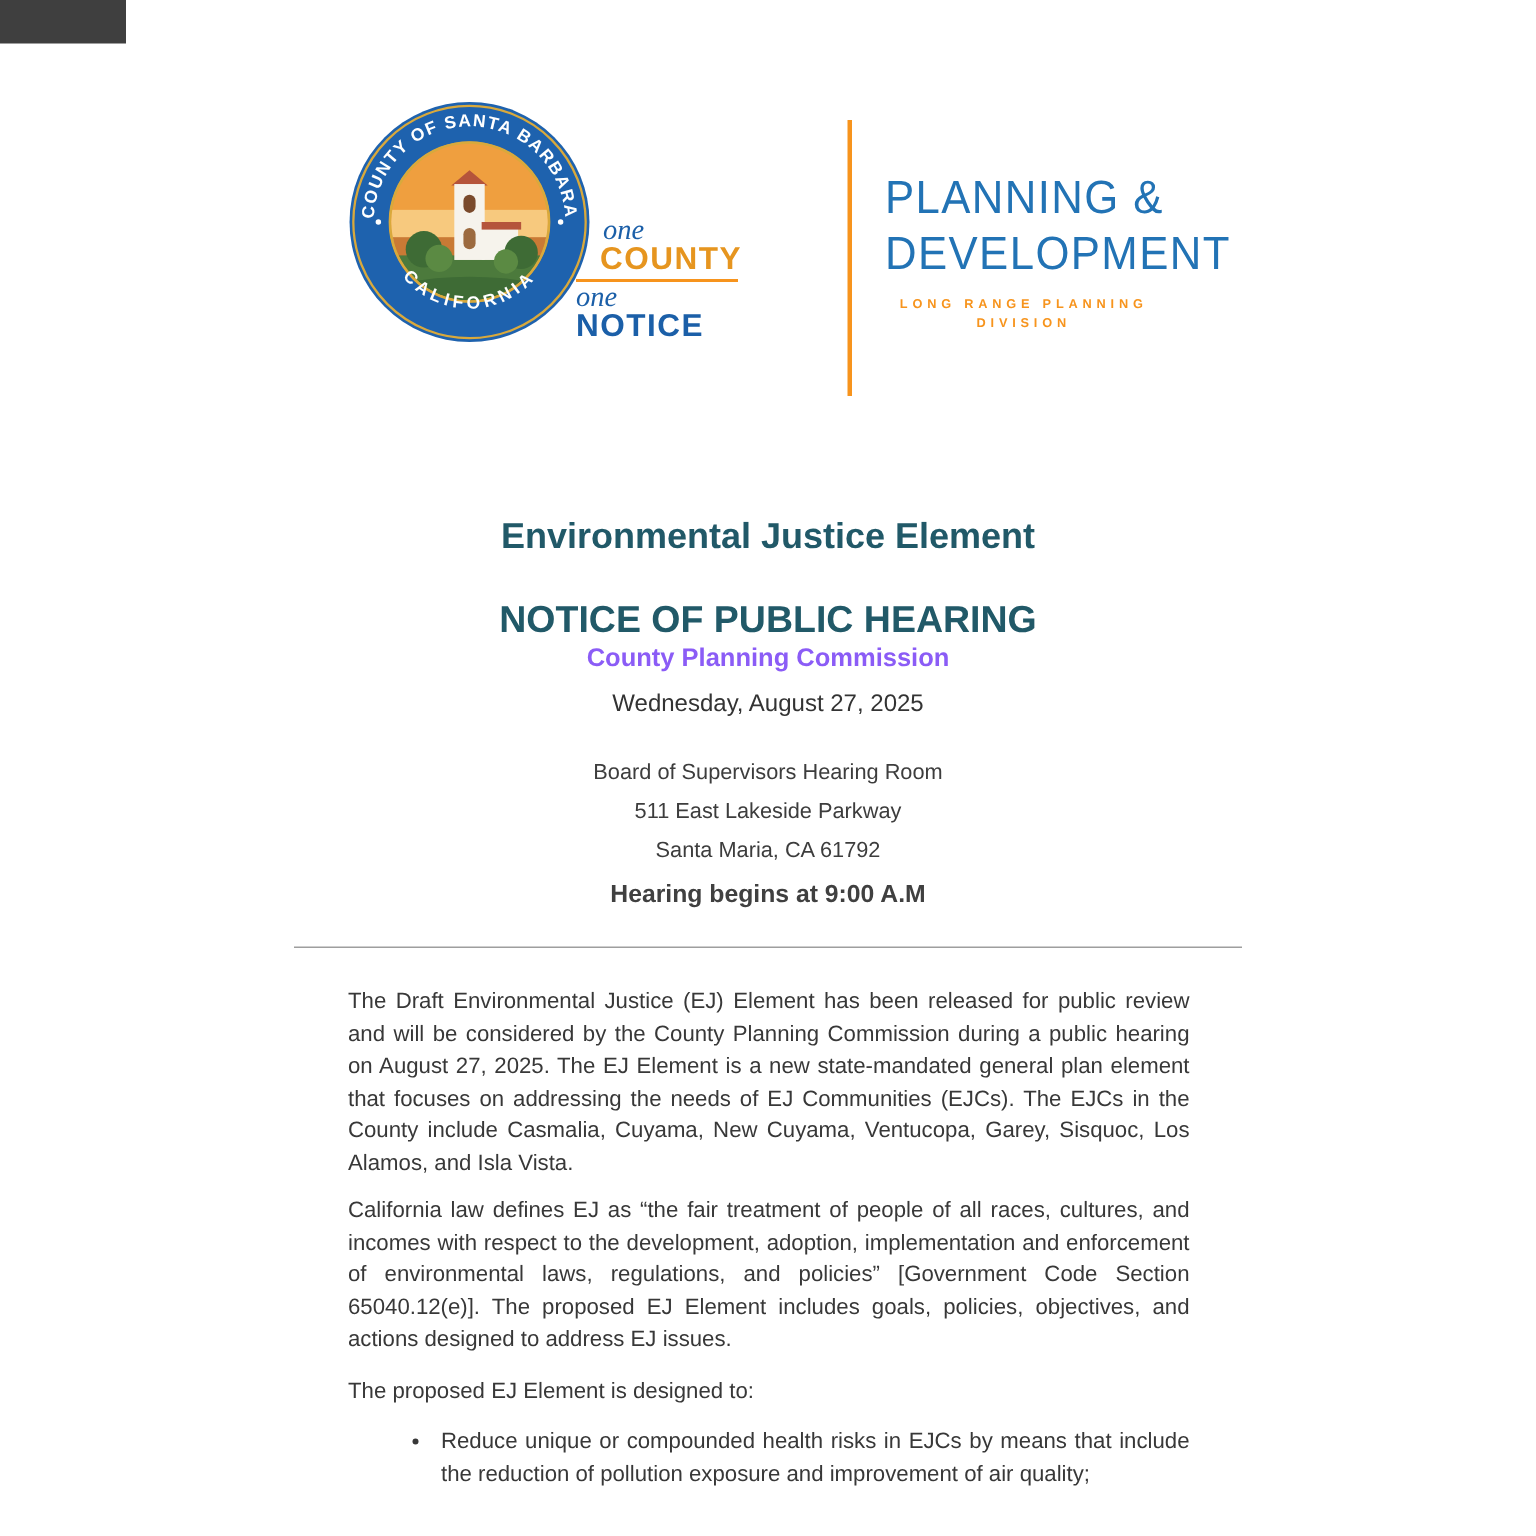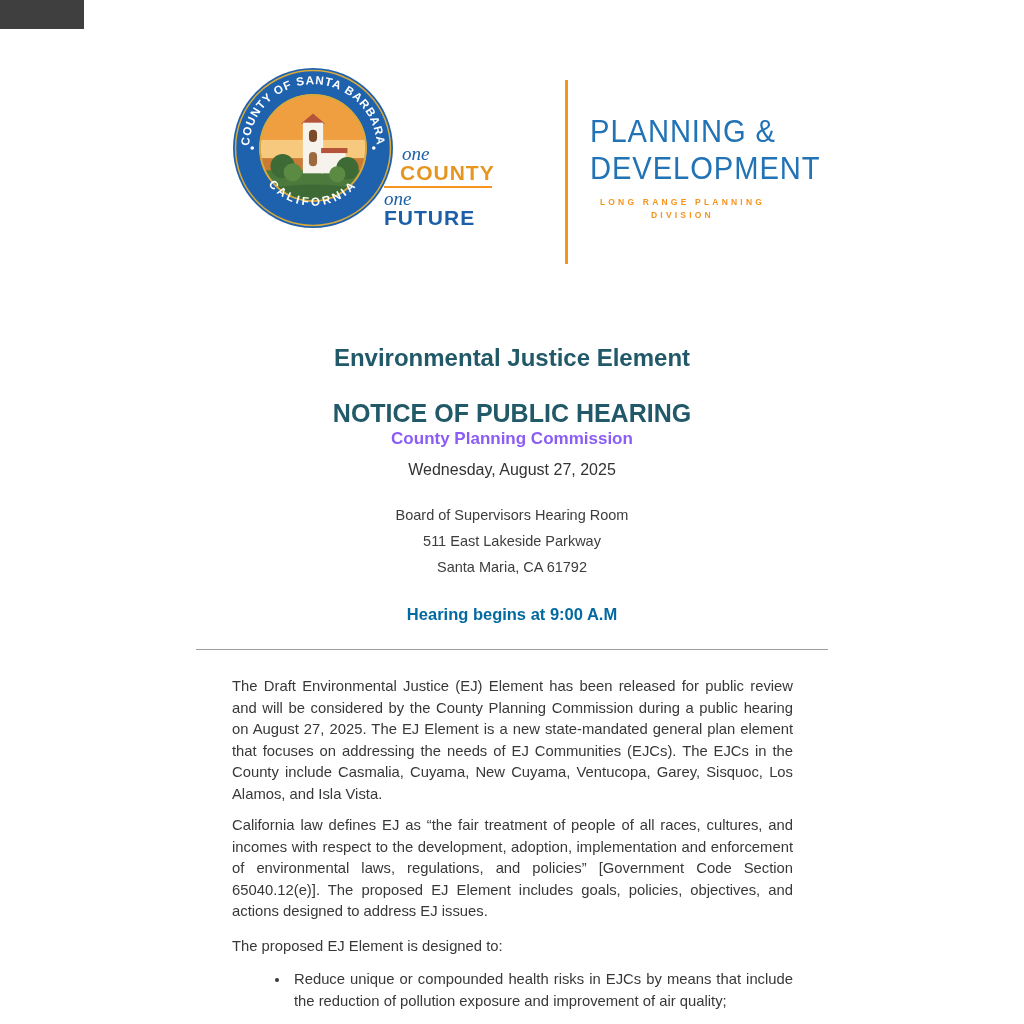--- a/index.html
+++ b/index.html
@@ -25,21 +25,21 @@
   .dept-line { font-size:31px; color:#2273b5; letter-spacing:1px; line-height:37px; white-space:nowrap; transform:scaleX(0.94); transform-origin:left; }
   .dept-sub { margin-top:9px; width:185px; text-align:center; color:#f7941d; font-size:8.5px; letter-spacing:3.2px; line-height:13px; font-weight:bold; }
 
   
   .content { padding-top:343px; text-align:center; }
   .title { font-size:24px; font-weight:bold; color:#215968; line-height:29px; }
   .subtitle { font-size:25px; font-weight:bold; color:#215968; line-height:30px; margin-top:26px; }
   .commission { font-size:17px; font-weight:bold; color:#8b5cf6; line-height:21px; }
   .date { font-size:16px; font-weight:normal; color:#333333; line-height:20px; margin-top:11px; }
   .loc { margin-top:22px; font-size:14.5px; color:#3d3d3d; line-height:26px; }
-  .time { margin-top:24px; font-size:16.5px; font-weight:bold; color:#0369a1; line-height:21px; }
+  .time { margin-top:6px; font-size:16.5px; font-weight:bold; color:#404040; line-height:21px; }
   hr.sep { border:none; border-top:1px solid #9e9e9e; margin-top:24px; }
 
   
   .bodytext { margin-top:26px; padding:0 35px 0 36px; text-align:justify; font-size:14.8px; line-height:21.5px; color:#383838; }
   .bodytext p { margin:0 0 10px 0; }
   .bodytext p.leadin { margin-top:13px; margin-bottom:0; }
   .bodytext ul { margin-top:12px; padding-left:58px; }
   .bodytext li { list-style:disc outside; padding-left:4px; }
 </style>
 </head>
@@ -90,21 +90,21 @@
       <circle cx="20" cy="80" r="1.8" fill="#ffffff"></circle>
       <circle cx="140" cy="80" r="1.8" fill="#ffffff"></circle>
     </svg>
   </div>
 
   <div class="tagline">
     <span class="tl-one first">one</span>
     <span class="tl-county">COUNTY</span>
     <div class="tl-rule"></div>
     <span class="tl-one">one</span>
-    <span class="tl-future">FUTURE</span>
+    <span class="tl-future">NOTICE</span>
   </div>
 
   <div class="vline"></div>
 
   <div class="dept">
     <div class="dept-line">PLANNING &amp;</div>
     <div class="dept-line">DEVELOPMENT</div>
     <div class="dept-sub">
       <div>LONG RANGE PLANNING</div>
       <div>DIVISION</div>

